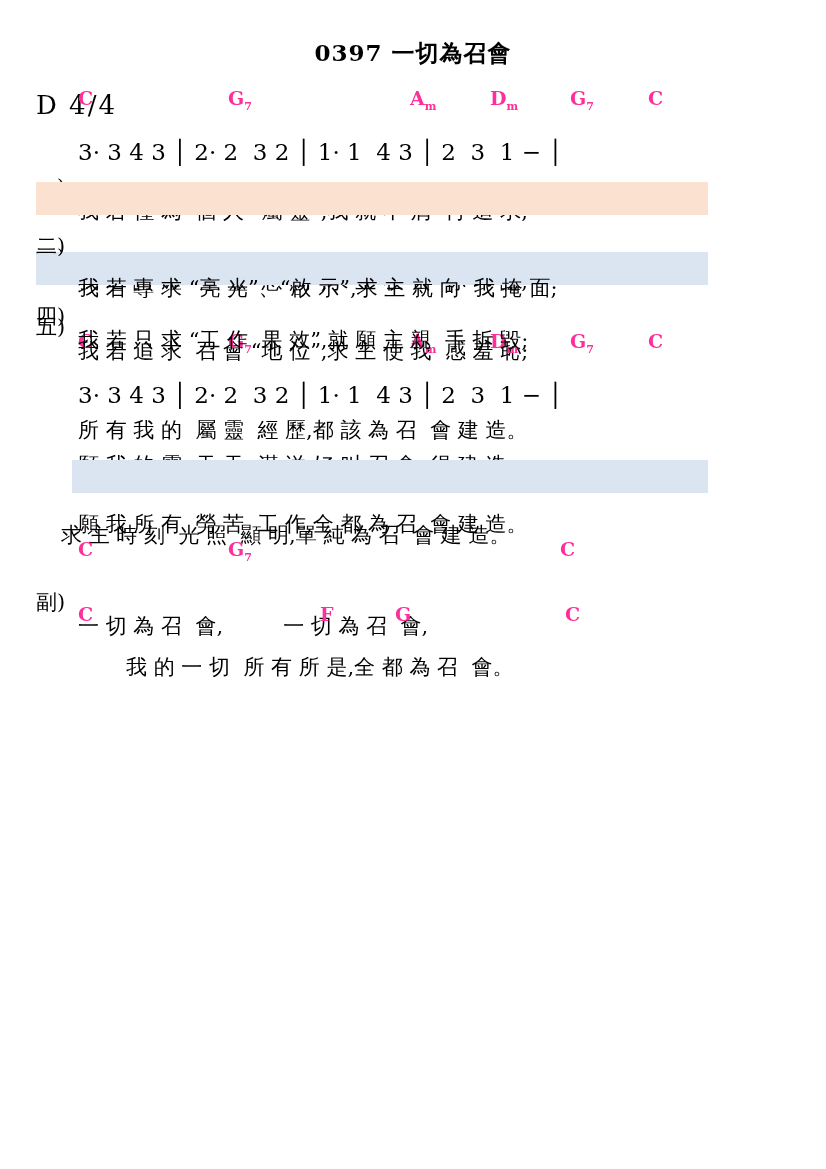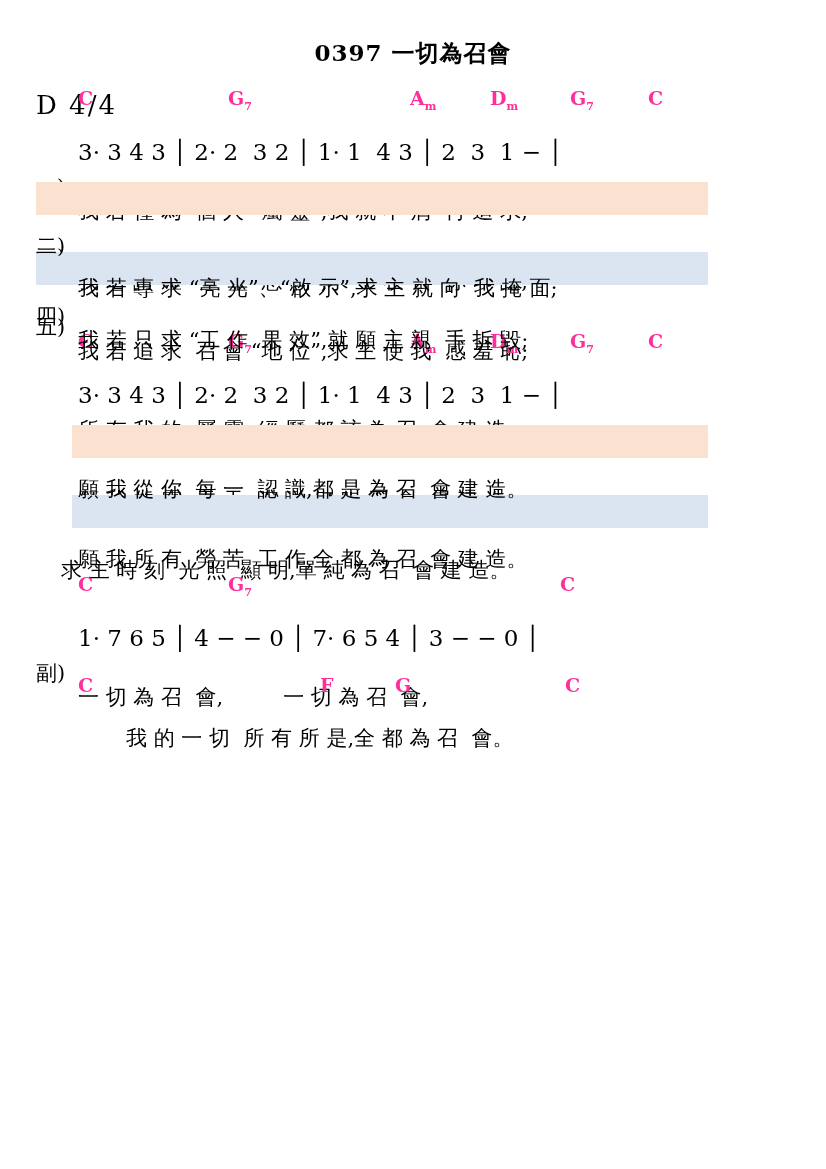--- a/index.html
+++ b/index.html
@@ -137,43 +137,36 @@
     </div>
 
     <div class="notes">
       <span class="n" style="left:78px;">3· 3 4 3 │ 2· 2  3 2 │ 1· 1  4 3 │ 2  3  1 − │</span>
     </div>
 
     <div class="lyric">
       <span class="t" style="left:78px;">所 有 我 的  屬 靈  經 歷,都 該 為 召  會 建 造。</span>
     </div>
     <div class="lyric">
-      <div class="lyricband hl-peach" style="left:72px;width:636px;top:-2px;"></div>
-      <span class="t lyrtext" style="left:78px;">願 我 從 你  每 一  認 識,都 是 為 召  會 建 造。</span>
-    </div>
-    <div class="lyric">
       <span class="t" style="left:78px;">願 我 的 靈  天 天  滿 溢,好 叫 召 會  得 建 造。</span>
     </div>
     <div class="lyric">
       <div class="lyricband hl-blue" style="left:72px;width:636px;top:-2px;"></div>
       <span class="t lyrtext" style="left:78px;">願 我 所 有  勞 苦  工 作,全 都 為 召  會 建 造。</span>
     </div>
     <div class="lyric">
       <span class="t" style="left:61px;">求 主 時 刻  光 照  顯 明,單 純 為 召  會 建 造。</span>
     </div>
   </div>
 
   <div class="block" style="margin-top:6px;">
     <div class="chordrow">
       <span class="ch" style="left:78px;"><span>C</span></span>
       <span class="ch" style="left:228px;"><span>G</span><sub>7</sub></span>
       <span class="ch" style="left:560px;"><span>C</span></span>
-    </div>
-    <div class="notes">
-      <span class="n" style="left:78px;">1· 7 6 5 │ 4 − − 0 │ 7· 6 5 4 │ 3 − − 0 │</span>
     </div>
     <div class="lyric">
       <span class="t" style="left:36px;">副)</span>
       <span class="t" style="left:78px;">一 切 為 召  會,         一 切 為 召  會,</span>
     </div>
   </div>
 
   <div class="block" style="margin-top:4px;">
     <div class="chordrow">
       <span class="ch" style="left:78px;"><span>C</span></span>

